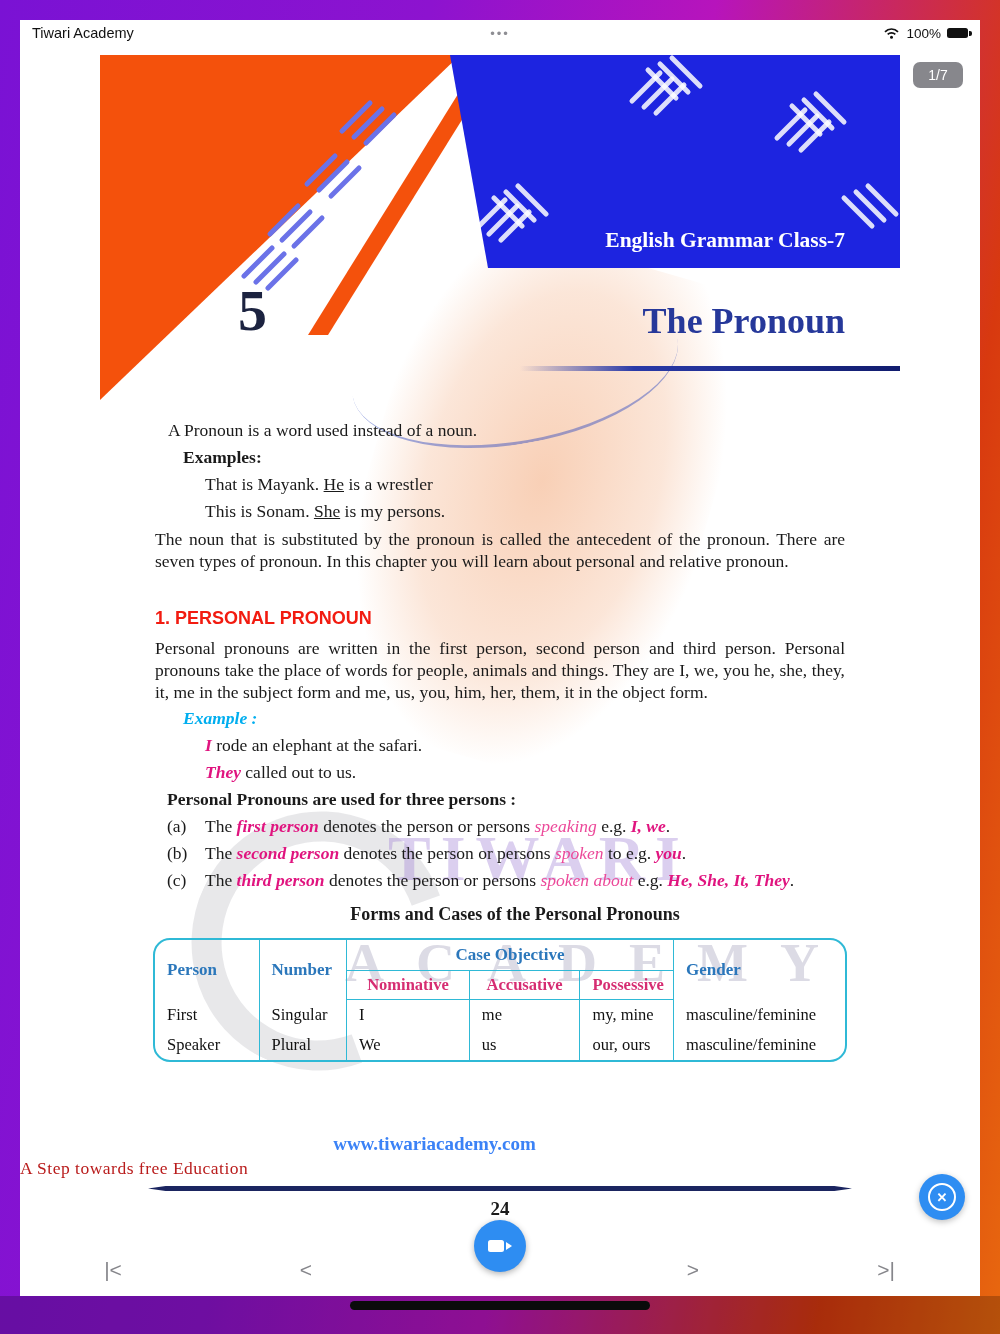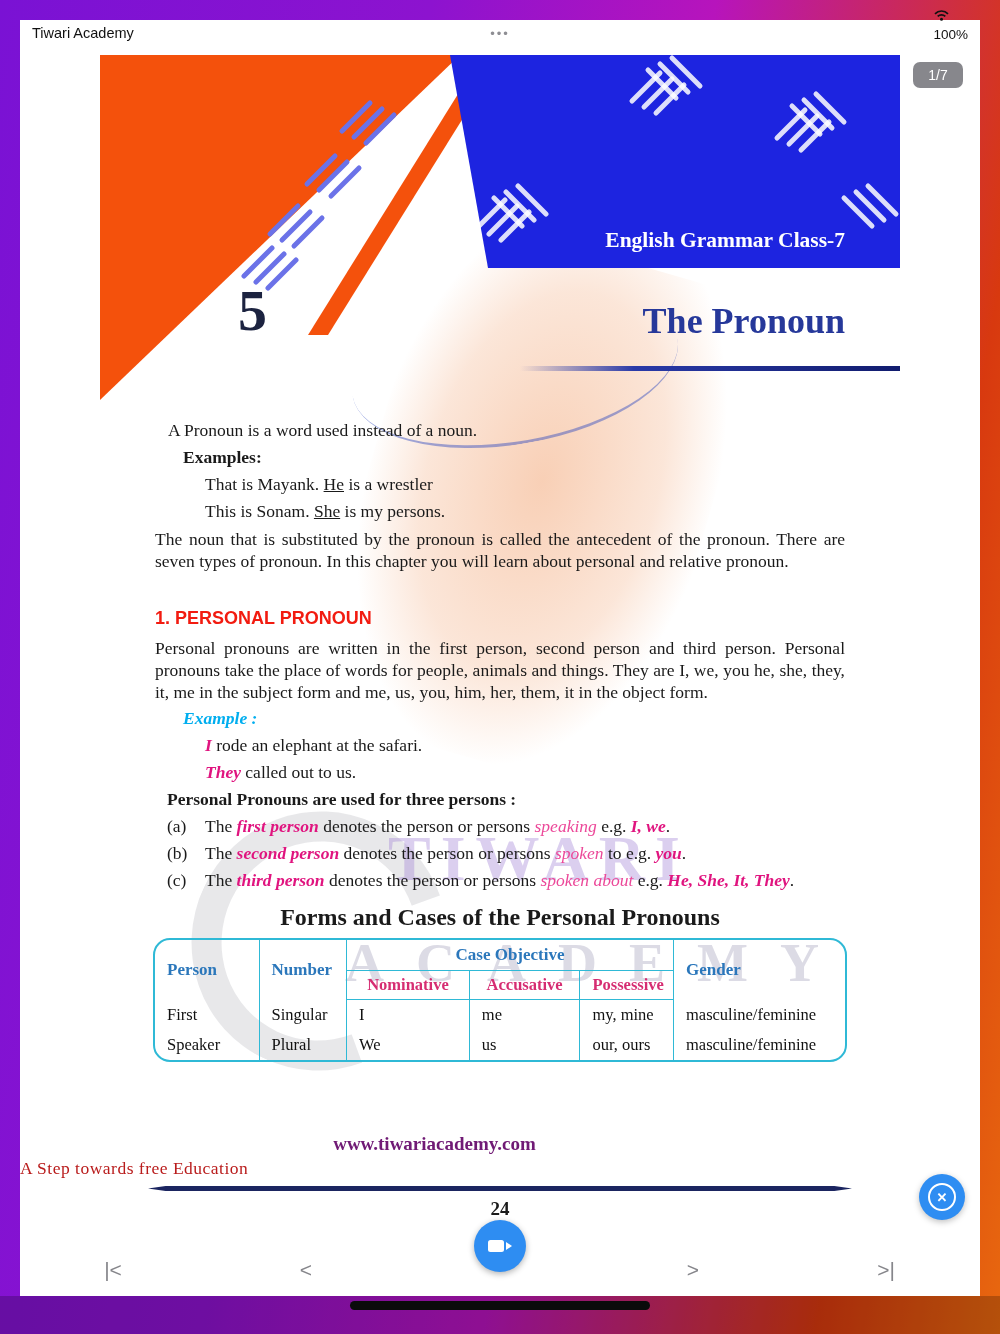--- a/index.html
+++ b/index.html
@@ -7,21 +7,21 @@
     background:linear-gradient(100deg,#7a12d4 0%,#8d13cf 35%,#b714bc 58%,#d8390f 85%,#e8680f 100%);
     font-family:"Liberation Sans",sans-serif;}
   .bottom-shade{position:absolute;left:0;right:0;bottom:0;height:38px;background:rgba(0,0,0,0.22);}
   .home-pill{position:absolute;left:350px;top:1301px;width:300px;height:9px;border-radius:5px;background:#0b0b0b;}
 
   .app{position:absolute;left:20px;top:20px;width:960px;height:1276px;background:#fff;display:flex;flex-direction:column;}
 
   
   .status{height:26px;display:flex;align-items:center;justify-content:space-between;padding:0 12px;color:#111;font-size:14.5px;position:relative;gap:9px;}
   .status .dots{position:absolute;left:50%;transform:translateX(-50%);color:#8e8e93;font-size:13px;letter-spacing:2px;}
-  .status-right{display:flex;align-items:flex-start;gap:6px;font-size:13.5px;flex-direction:column;}
+  .status-right{display:flex;align-items:center;gap:6px;font-size:13.5px;}
   .bat{width:21px;height:10px;background:#111;border-radius:2.5px;position:relative;}
   .bat::after{content:"";position:absolute;right:-3.5px;top:2.5px;width:2.5px;height:5px;background:#111;border-radius:0 2px 2px 0;}
 
   
   .doc{position:relative;flex:1;overflow:hidden;background:#fff;
     font-family:"Liberation Serif",serif;font-size:17.5px;color:#1a1a1a;}
   .abs{position:absolute;}
 
   
   .feather{position:absolute;left:345px;top:200px;width:340px;height:520px;z-index:0;transform:rotate(16deg);
@@ -55,36 +55,36 @@
   .z2{z-index:2;}
   .para{left:135px;width:690px;text-align:justify;line-height:22px;}
   .b{font-weight:bold;}
   .u{text-decoration:underline;}
   .red-head{font-family:"Liberation Sans",sans-serif;font-weight:bold;font-size:18px;color:var(--heading_red,#f21b10);}
   .cyan{color:var(--example_cyan,#00aeef);font-weight:bold;font-style:italic;}
   .em-b{color:var(--em_magenta,#e0147f);font-weight:bold;font-style:italic;}
   .em-i{color:#ec4899;font-style:italic;}
   .item{display:flex;left:147px;width:690px;}
   .item .marker{width:38px;flex:0 0 38px;}
-  .tbl-title{left:0;width:960px;text-align:center;font-weight:bold;font-size:24px;}
+  .tbl-title{left:0;width:960px;text-align:center;font-weight:bold;font-size:18px;padding-left:15px;}
 
   
   .ptable-wrap{position:absolute;left:133px;top:892px;width:690px;z-index:2;
     border:2px solid var(--table_border,#2fb9d6);border-radius:17px;overflow:hidden;background:transparent;}
   table.ptable{width:100%;border-spacing:0;table-layout:fixed;font-family:"Liberation Serif",serif;}
   .ptable th,.ptable td{border-right:1.6px solid var(--table_border,#2fb9d6);padding:1px 12px;text-align:left;font-weight:normal;}
   .ptable .last{border-right:none;}
   .ptable .hdr{color:#2b77bb;font-weight:bold;font-size:17px;vertical-align:middle;}
   .ptable .case-cell{text-align:center;border-bottom:1.6px solid var(--table_border,#2fb9d6);height:28px;}
   .ptable .sub{color:#d62d72;font-weight:bold;font-size:16.5px;text-align:center;
     border-bottom:1.6px solid var(--table_border,#2fb9d6);height:26px;}
   .ptable td{font-size:16.5px;color:#111;height:28px;vertical-align:middle;}
 
   
-  .site{left:0;width:829px;text-align:center;font-weight:bold;font-size:19px;color:#701a75;}
+  .site{left:0;width:829px;text-align:center;font-weight:bold;font-size:19px;color:#3b82f6;}
   .tagline{left:0;width:960px;text-align:left;font-size:17.5px;color:#b91c1c;letter-spacing:0.5px;}
   .divider{position:absolute;left:128px;top:1140px;width:704px;height:5px;background:#1b2560;z-index:2;
     clip-path:polygon(0 50%,2.5% 0,97.5% 0,100% 50%,97.5% 100%,2.5% 100%);}
   .pagenum{left:0;width:960px;text-align:center;font-weight:bold;font-size:19px;}
 
   
   .close-fab{position:absolute;left:899px;top:1128px;width:46px;height:46px;border-radius:50%;z-index:6;
     background:var(--accent_blue,#2e8df2);display:flex;align-items:center;justify-content:center;
     box-shadow:0 2px 6px rgba(0,0,0,0.25);cursor:pointer;}
   .close-x{width:24px;height:24px;border:2px solid #fff;border-radius:50%;color:#fff;display:flex;

